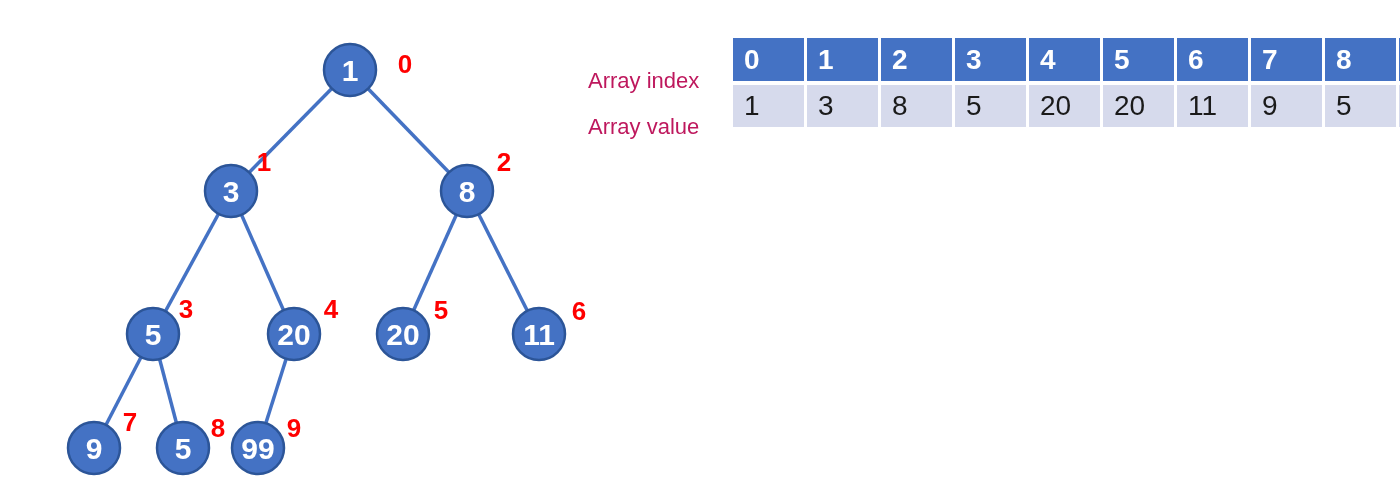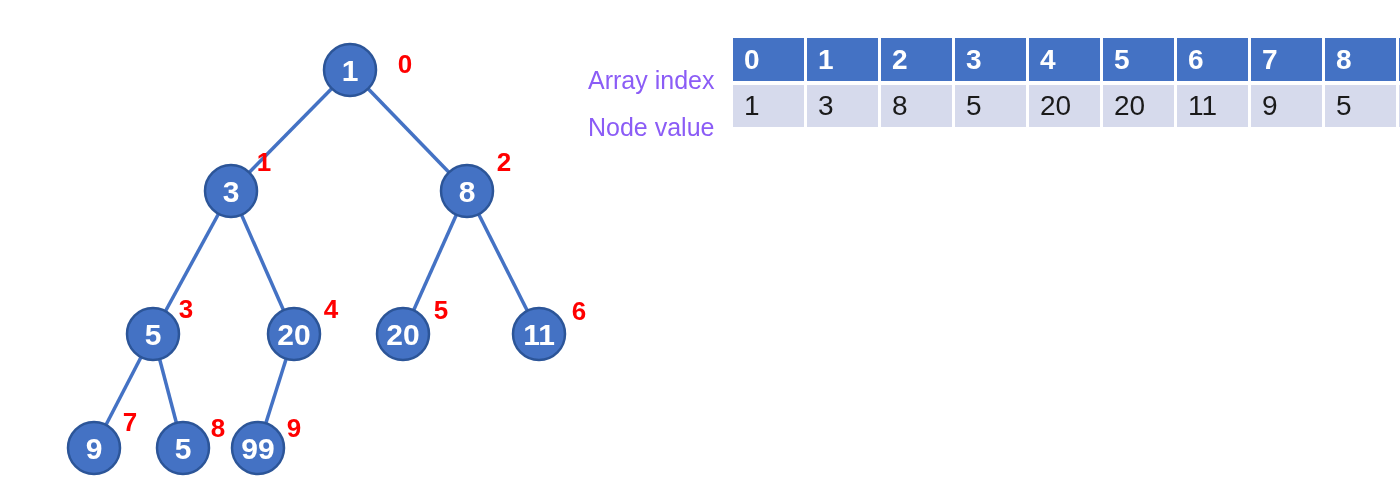--- a/index.html
+++ b/index.html
@@ -28,22 +28,22 @@
   .trow {
     display: flex;
     align-items: stretch;
   }
   .trow.row-index { height: 43px; margin-bottom: 4px; }
   .trow.row-value { height: 42px; }
   .tlabel {
     width: 145px;
     display: flex;
     align-items: center;
-    font-size: 25px;
-    color: #8b5cf6;
+    font-size: 22px;
+    color: #be185d;
     white-space: nowrap;
     margin-top: 42px;
   }
   .cells {
     display: flex;
     gap: 3px;
   }
   .cell {
     width: 60px;
     display: flex;
@@ -138,21 +138,21 @@
           <div class="cell index-cell">3</div>
           <div class="cell index-cell">4</div>
           <div class="cell index-cell">5</div>
           <div class="cell index-cell">6</div>
           <div class="cell index-cell">7</div>
           <div class="cell index-cell">8</div>
           <div class="cell index-cell">9</div>
         </div>
     </div>
     <div class="trow row-value">
-      <div class="tlabel">Node value</div>
+      <div class="tlabel">Array value</div>
       <div class="cells" id="value-cells">
           <div class="cell value-cell">1</div>
           <div class="cell value-cell">3</div>
           <div class="cell value-cell">8</div>
           <div class="cell value-cell">5</div>
           <div class="cell value-cell">20</div>
           <div class="cell value-cell">20</div>
           <div class="cell value-cell">11</div>
           <div class="cell value-cell">9</div>
           <div class="cell value-cell">5</div>

